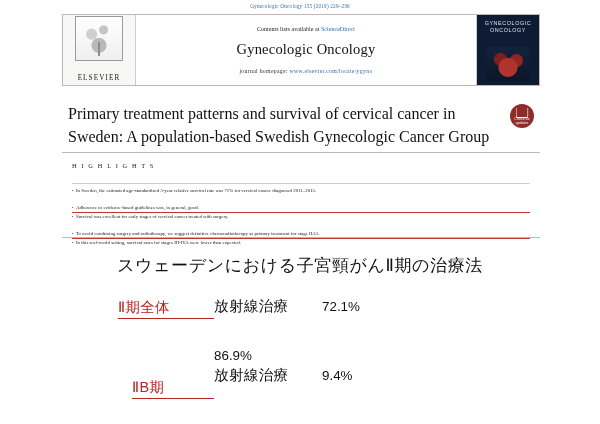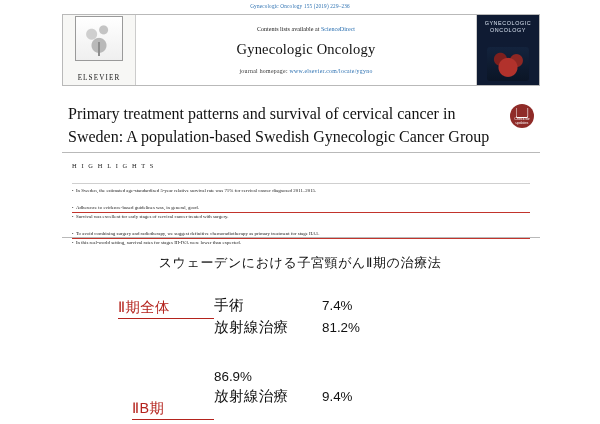--- a/index.html
+++ b/index.html
@@ -252,21 +252,21 @@
     box-sizing: border-box;
   }
 
   
   .slide-heading {
     position: absolute;
     top: 254px;
     left: 0;
     width: 600px;
     text-align: center;
-    font-size: 13px;
+    font-size: 17px;
     color: #111111;
     letter-spacing: 0.6px;
     font-family: "Liberation Sans", sans-serif;
   }
 
   .groups {
     position: absolute;
     top: 296px;
     left: 118px;
     width: 400px;
@@ -373,26 +373,22 @@
 </div>
 
 <div class="slide-heading">スウェーデンにおける子宮頸がんⅡ期の治療法</div>
 
 <div class="groups">
 
   <div class="group-row">
     <div class="group-label">Ⅱ期全体</div>
     <div class="group-values">
       <div class="value-row">
-        <span class="value-name">手術</span>
-        <span class="value-num">7.4%</span>
-      </div>
-      <div class="value-row">
         <span class="value-name">放射線治療</span>
-        <span class="value-num">81.2%</span>
+        <span class="value-num">72.1%</span>
       </div>
     </div>
   </div>
 
   <div class="group-row">
     <div class="group-label indent">ⅡB期</div>
     <div class="group-values">
       <div class="value-row">
         <span class="value-num">86.9%</span>
       </div>

